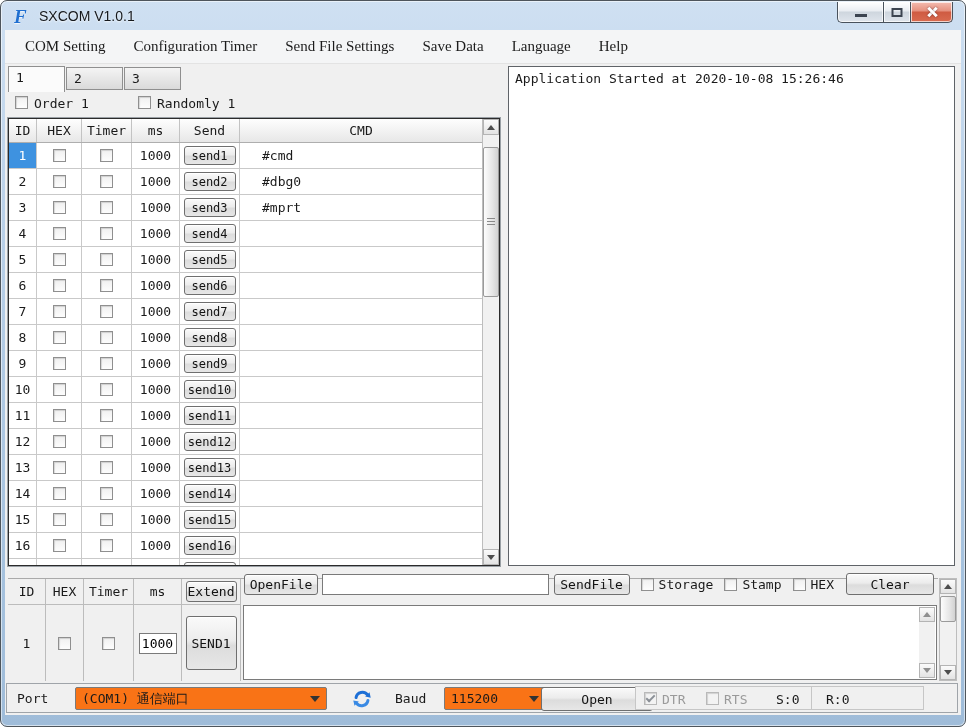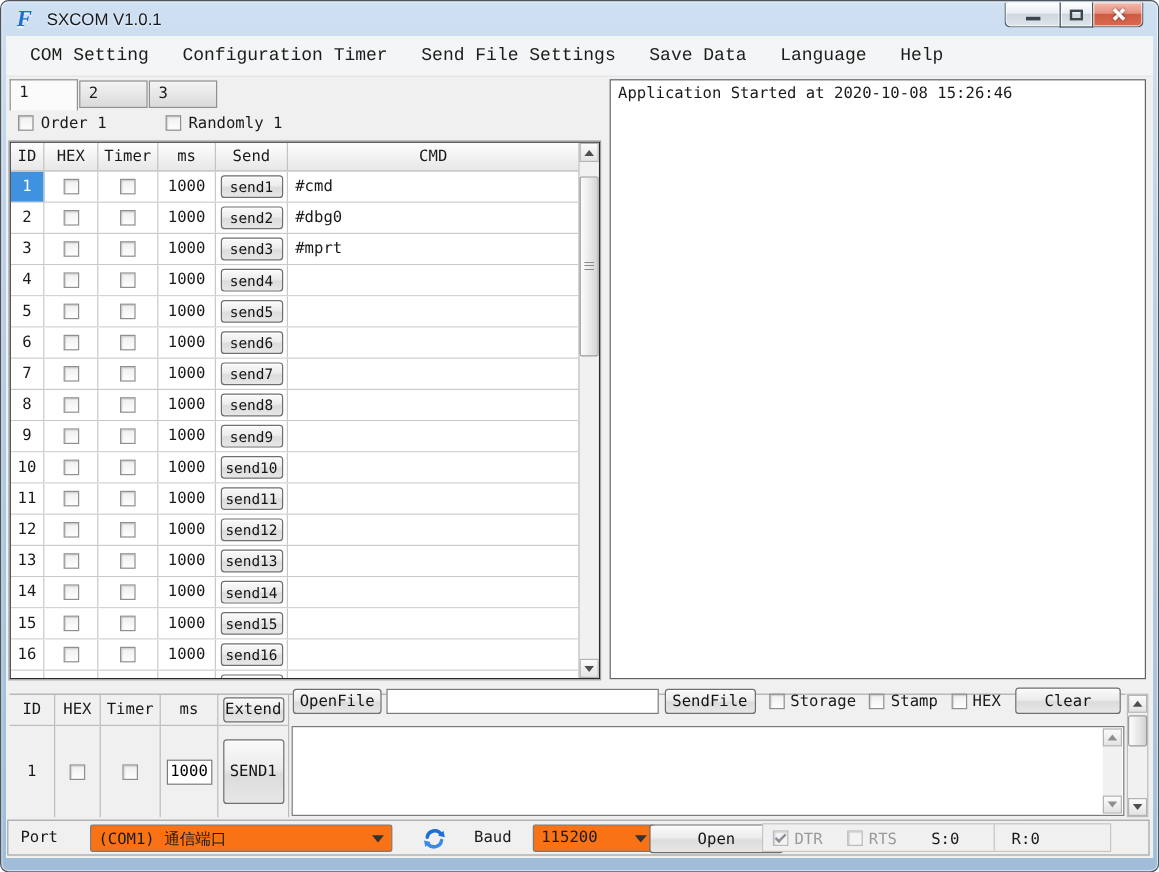--- a/index.html
+++ b/index.html
@@ -50,21 +50,21 @@
     content:""; position:absolute; left:5px; top:0; width:3px; height:12px; background:#fff;
     box-shadow:0 0 2px rgba(60,0,0,.6);
   }
   .glyph-close::before{ transform:rotate(45deg); }
   .glyph-close::after{ transform:rotate(-45deg); }
   
   .menubar {
     position:absolute; left:5px; right:5px; top:30px; height:34px;
     background:#f4f5f6; border-bottom:1px solid #e3e3e3;
     display:flex; align-items:center;
-    font-family:Liberation Mono, monospace; font-size:15px; color:#1c1c1c;
+    font-family:Liberation Serif, serif; font-size:15px; color:#1c1c1c;
   }
   .menu-item { padding:6px 14px; cursor:default; }
   .menu-item:first-child { margin-left:6px; }
   
   .content-bg { position:absolute; left:5px; right:5px; top:64px; bottom:12px; background:#f0f0f0; }
   
   .tab {
     position:absolute; top:67px; height:23px; width:57px;
     border:1px solid #8f8f8f; background:linear-gradient(#f4f4f4,#dadada);
     font-size:13px; padding:3px 0 0 7px; cursor:default;
@@ -99,21 +99,21 @@
     background:#fff; border:1px solid #2b2b2b; outline:1px solid #9aa0a5;
     display:flex; overflow:hidden;
   }
   .table-left { flex:1; display:flex; flex-direction:column; overflow:hidden; }
   .thead { display:flex; height:24px; background:linear-gradient(#fefefe,#e7e7e7); border-bottom:1px solid #aeaeae; }
   .thead .hcell { display:flex; align-items:center; justify-content:center; border-right:1px solid #c3c3c3; font-size:13px; }
   .trow { display:flex; height:26px; border-bottom:1px solid #c9c9c9; background:#fff; }
   .trow .cell { border-right:1px solid #c9c9c9; display:flex; align-items:center; justify-content:center; overflow:hidden; }
   .c-id { width:28px; } .c-hex { width:45px; } .c-timer { width:50px; }
   .c-ms { width:48px; } .c-send { width:60px; } .c-cmd { flex:1; }
-  .trow .c-cmd { justify-content:flex-start; padding-left:6px; }
+  .trow .c-cmd { justify-content:flex-start; padding-left:6px;margin-left:16px; }
   .trow .c-id.selected { background:#3e92e0; color:#fff; }
   .send-btn { width:52px; height:19px; font-size:12px; }
   
   .vscroll { width:17px; background:#f1f1f1; border-left:1px solid #bdbdbd; position:relative; }
   .sb-arrow {
     position:absolute; left:0; width:100%; height:16px; display:flex; align-items:center; justify-content:center;
     background:linear-gradient(#fbfbfb,#e3e3e3); border:1px solid #b4b4b4; cursor:default;
   }
   .sb-arrow.up { top:0; } .sb-arrow.down { bottom:0; }
   .tri-up { width:0; height:0; border-left:4px solid transparent; border-right:4px solid transparent; border-bottom:5px solid #4e4e4e; }
@@ -584,16 +584,16 @@
     <span class="select-arrow"></span>
   </div>
   <button class="btn open-btn">Open</button>
   <div class="io-box" style="left:628px; width:220px;">
     <span class="cb checked disabled" style="position:absolute; left:8px; top:5px;"></span>
     <span class="sb-item dim-label" style="left:26px; top:5px;">DTR</span>
     <span class="cb disabled" style="position:absolute; left:70px; top:5px;"></span>
     <span class="sb-item dim-label" style="left:88px; top:5px;">RTS</span>
     <span class="sb-item" style="left:140px; top:5px;">S:0</span>
   </div>
-  <div class="io-box" style="left:821px; width:98px;">
+  <div class="io-box" style="left:804px; width:113px;">
     <span class="sb-item" style="left:14px; top:5px;">R:0</span>
   </div>
 </div>
 
 </body></html>

